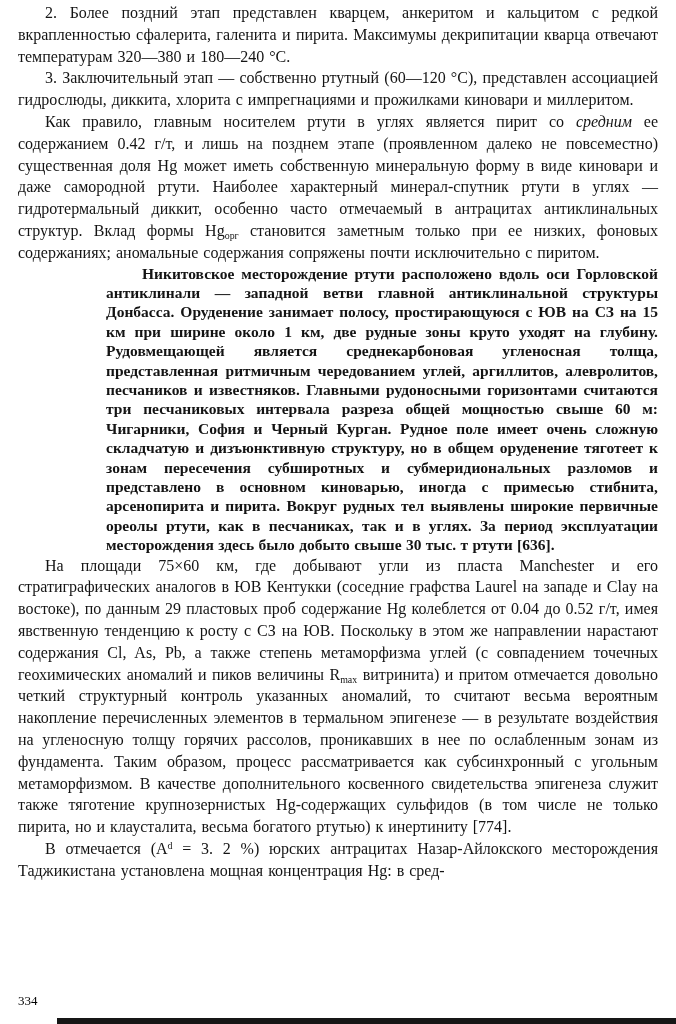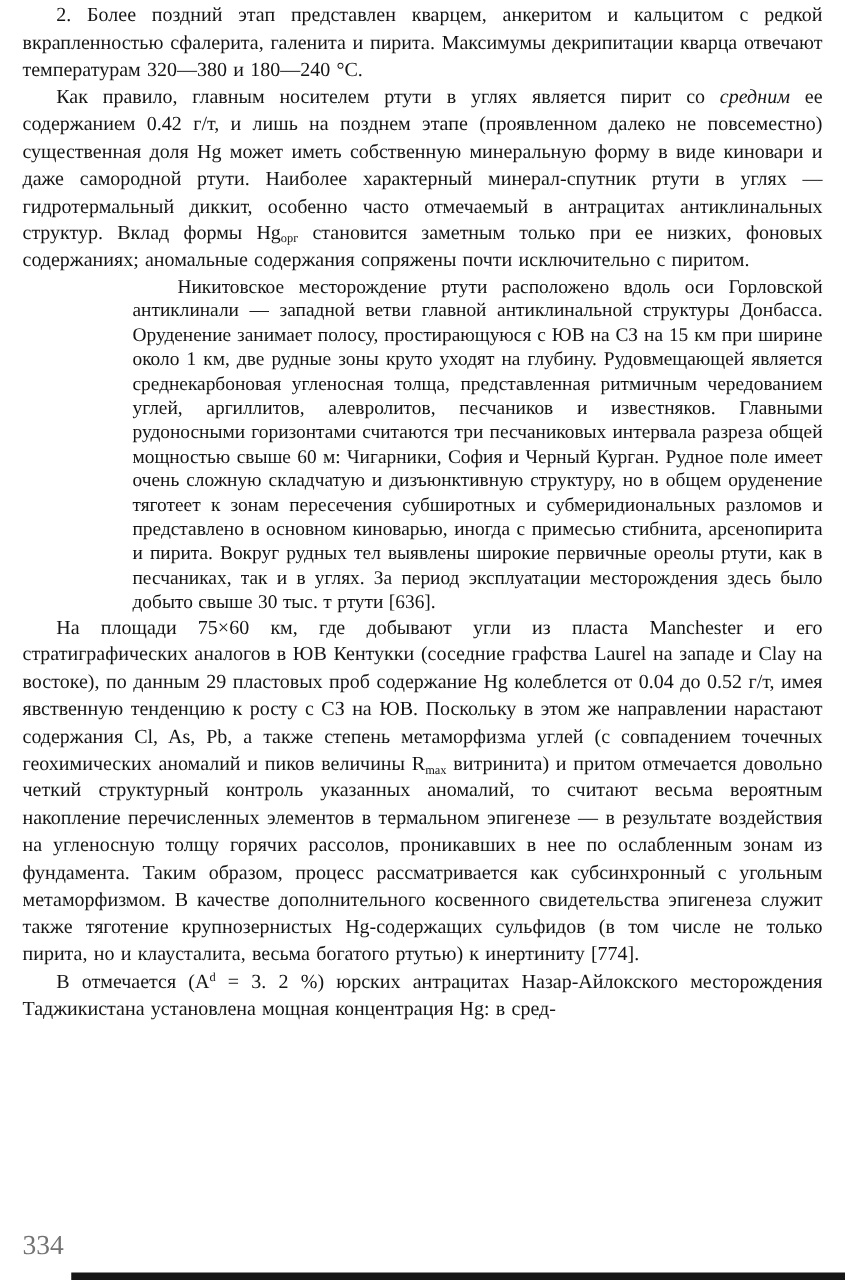--- a/index.html
+++ b/index.html
@@ -28,52 +28,54 @@
     line-height: 21.8px;
     text-indent: 27px;
     word-spacing: 1px;
   }
   .page p.small {
     font-size: 15.5px;
     line-height: 19.4px;
     margin-left: 88px;
     text-indent: 36px;
     word-spacing: 0.5px;
+    font-weight: bold;
   }
   .page em {
     font-style: italic;
     font-family: Liberation Serif, serif;
   }
   .page sub, .page sup {
     font-size: 62%;
     line-height: 0;
   }
   .page sub { vertical-align: -0.3em; }
   .page sup { vertical-align: 0.5em; }
   .page-number {
     position: absolute;
     left: 18px;
     bottom: 15px;
-    font-size: 22px;
-    color: #737373;
+    font-size: 13px;
+    color: #000000;
   }
   .scan-edge {
     position: absolute;
     left: 57px;
     right: 0;
     bottom: 0;
     height: 6px;
     background: #161616;
   }
 </style>
 </head>
 <body>
 
 <div class="page">
   <p><span>2. Более поздний этап представлен кварцем, анкеритом и кальцитом с редкой вкрапленностью сфалерита, галенита и пирита. Максимумы декрипитации кварца отвечают температурам 320—380 и 180—240 °С.</span></p>
+  <p><span>3. Заключительный этап — собственно ртутный (60—120 °С), представлен ассоциацией гидрослюды, диккита, хлорита с импрегнациями и прожилками киновари и миллеритом.</span></p>
   <p><span>Как правило, главным носителем ртути в углях является пирит со </span><em>средним</em><span> ее содержанием 0.42 г/т, и лишь на позднем этапе (проявленном далеко не повсеместно) существенная доля Hg может иметь собственную минеральную форму в виде киновари и даже самородной ртути. Наиболее характерный минерал-спутник ртути в углях — гидротермальный диккит, особенно часто отмечаемый в антрацитах антиклинальных структур. Вклад формы Hg</span><sub>орг</sub><span> становится заметным только при ее низких, фоновых содержаниях; аномальные содержания сопряжены почти исключительно с пиритом.</span></p>
   <p class="small"><span>Никитовское месторождение ртути расположено вдоль оси Горловской антиклинали — западной ветви главной антиклинальной структуры Донбасса. Оруденение занимает полосу, простирающуюся с ЮВ на СЗ на 15 км при ширине около 1 км, две рудные зоны круто уходят на глубину. Рудовмещающей является среднекарбоновая угленосная толща, представленная ритмичным чередованием углей, аргиллитов, алевролитов, песчаников и известняков. Главными рудоносными горизонтами считаются три песчаниковых интервала разреза общей мощностью свыше 60 м: Чигарники, София и Черный Курган. Рудное поле имеет очень сложную складчатую и дизъюнктивную структуру, но в общем оруденение тяготеет к зонам пересечения субширотных и субмеридиональных разломов и представлено в основном киноварью, иногда с примесью стибнита, арсенопирита и пирита. Вокруг рудных тел выявлены широкие первичные ореолы ртути, как в песчаниках, так и в углях. За период эксплуатации месторождения здесь было добыто свыше 30 тыс. т ртути [636].</span></p>
   <p><span>На площади 75×60 км, где добывают угли из пласта Manchester и его стратиграфических аналогов в ЮВ Кентукки (соседние графства Laurel на западе и Clay на востоке), по данным 29 пластовых проб содержание Hg колеблется от 0.04 до 0.52 г/т, имея явственную тенденцию к росту с СЗ на ЮВ. Поскольку в этом же направлении нарастают содержания Cl, As, Pb, а также степень метаморфизма углей (с совпадением точечных геохимических аномалий и пиков величины R</span><sub>max</sub><span> витринита) и притом отмечается довольно четкий структурный контроль указанных аномалий, то считают весьма вероятным накопление перечисленных элементов в термальном эпигенезе — в результате воздействия на угленосную толщу горячих рассолов, проникавших в нее по ослабленным зонам из фундамента. Таким образом, процесс рассматривается как субсинхронный с угольным метаморфизмом. В качестве дополнительного косвенного свидетельства эпигенеза служит также тяготение крупнозернистых Hg-содержащих сульфидов (в том числе не только пирита, но и клаусталита, весьма богатого ртутью) к инертиниту [774].</span></p>
   <p><span>В отмечается (А</span><sup>d</sup><span> = 3. 2 %) юрских антрацитах Назар-Айлокского месторождения Таджикистана установлена мощная концентрация Hg: в сред-</span></p>
 </div>
 
 <div class="page-number">334</div>
 
 <div class="scan-edge"></div>
 

